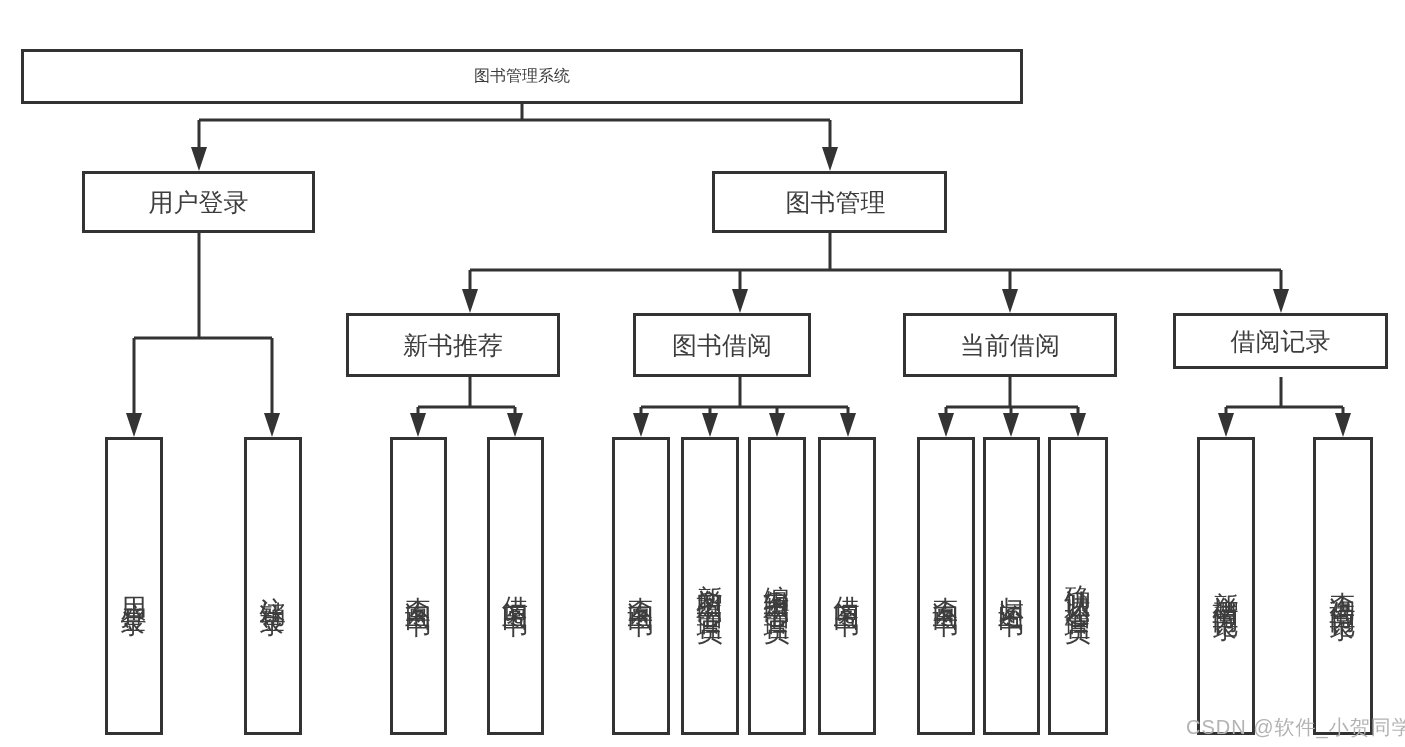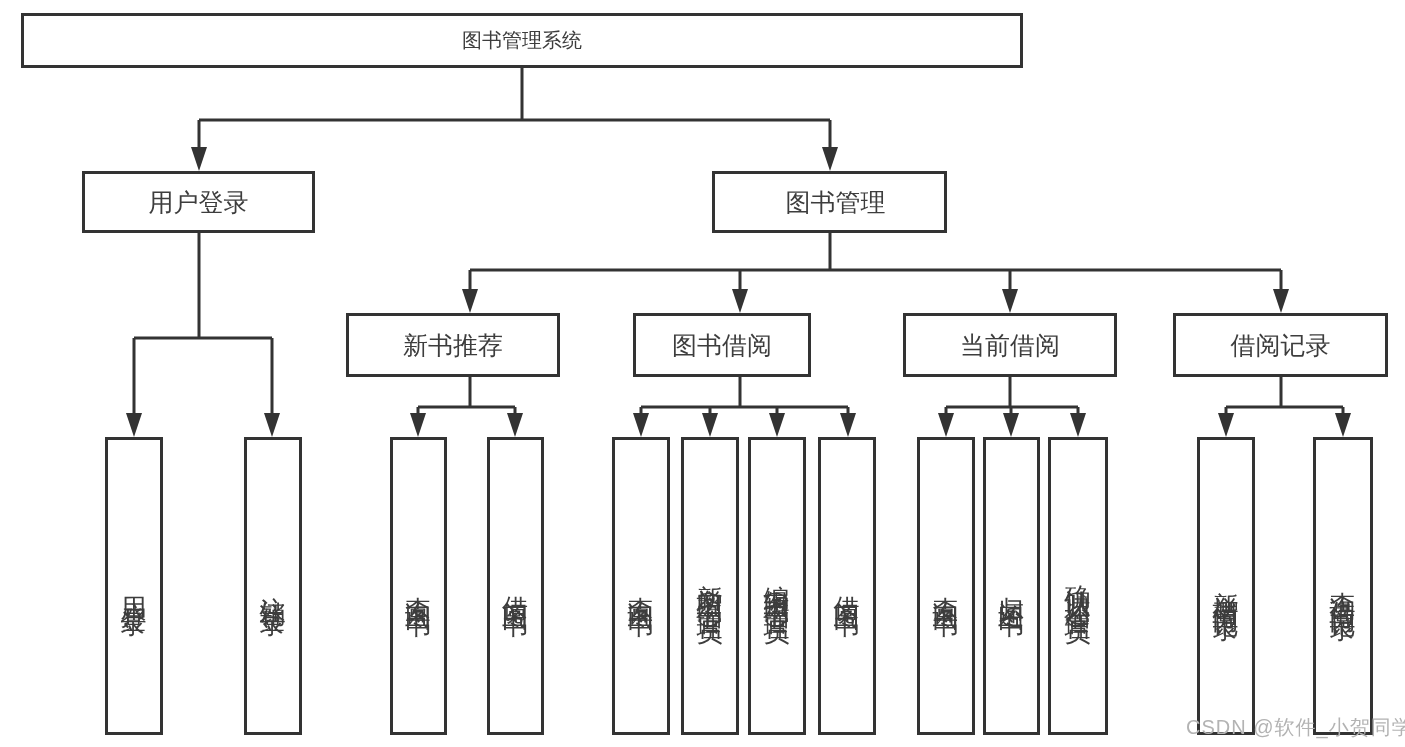--- a/index.html
+++ b/index.html
@@ -21,21 +21,21 @@
   .connector polygon{fill:var(--line);stroke:none;}
   .node{
     position:absolute;
     box-sizing:border-box;
     border:3px solid var(--line);
     background:#fff;
     display:flex;align-items:center;justify-content:center;
     color:var(--text);
     z-index:2;
   }
-  .node.root{font-size:20px;}
+  .node.root{font-size:16px;margin-top:36px;}
   .node.branch{font-size:25px;}
   .node.leaf{font-size:26px;}
   .leaf .vtext{
     writing-mode:vertical-rl;
     text-orientation:mixed;
     letter-spacing:5px;
     line-height:1;
     white-space:nowrap;
   }
   .watermark{
@@ -103,21 +103,21 @@
 
   <div class="node branch" style="left:346px;top:313px;width:214px;height:64px;">
     <span>新书推荐</span>
   </div>
   <div class="node branch" style="left:633px;top:313px;width:178px;height:64px;">
     <span>图书借阅</span>
   </div>
   <div class="node branch" style="left:903px;top:313px;width:214px;height:64px;">
     <span>当前借阅</span>
   </div>
-  <div class="node branch" style="left:1173px;top:313px;width:215px;height:64px;">
+  <div class="node branch" style="left:1173px;top:313px;width:215px;height:56px;">
     <span>借阅记录</span>
   </div>
 
   <div class="node leaf" style="left:105px;top:437px;width:58px;height:298px;">
     <span class="vtext">用户登录</span>
   </div>
   <div class="node leaf" style="left:244px;top:437px;width:58px;height:298px;">
     <span class="vtext">注销登录</span>
   </div>
 

